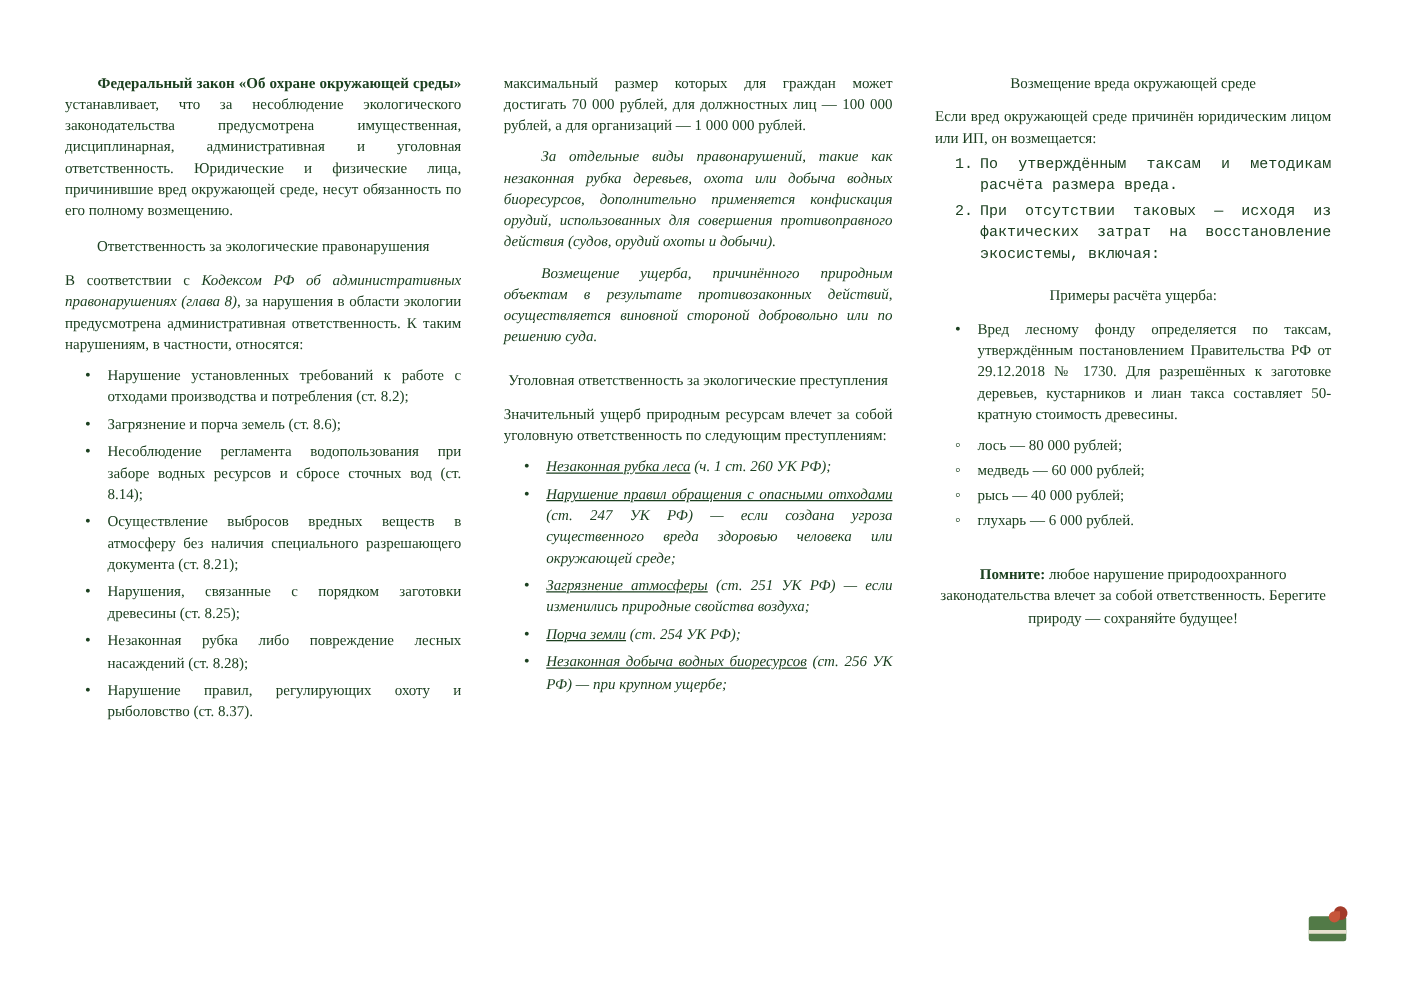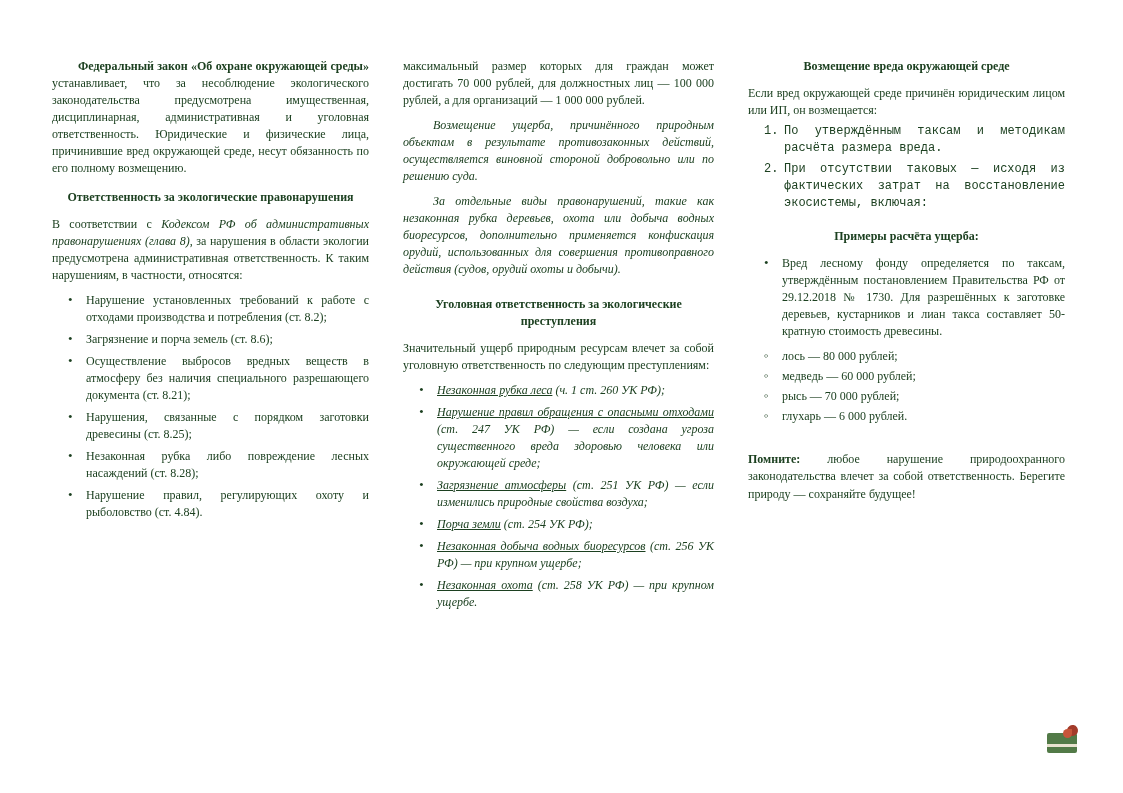--- a/index.html
+++ b/index.html
@@ -37,21 +37,21 @@
   .col.right { width: 317px; flex: 0 0 317px; }
 
   p {
     margin: 0 0 8px 0;
     text-align: justify;
     text-justify: inter-word;
   }
   .indent { text-indent: 26px; }
   .indent2 { text-indent: 30px; }
   .heading {
-    font-weight: bold;
+    font-weight: normal;
     text-align: center;
     margin: 12px 0 10px 0;
     line-height: 1.4;
     color: #1c4020;
   }
   .heading.first { margin-top: 0; }
   .it { font-style: italic; }
   .bold { font-weight: bold; }
   .u { text-decoration: underline; }
 
@@ -110,20 +110,21 @@
     left: 16px;
     top: -1px;
     font-size: 13px;
   }
   .sub-circles { margin-left: 22px; }
 
   .crimes li { font-style: italic; }
   .crimes li .u { text-decoration: underline; }
 
   .note {
+    text-align: center;
     margin-top: 26px;
     line-height: 1.45;
   }
   .logo {
     position: absolute;
     right: 44px;
     bottom: 34px;
     width: 34px;
     height: 34px;
   }
@@ -175,46 +176,46 @@
     <div class="col left">
       <p class="indent"><span class="bold">Федеральный закон «Об охране окружающей среды»</span><span> устанавливает, что за несоблюдение экологического законодательства предусмотрена имущественная, дисциплинарная, административная и уголовная ответственность. Юридические и физические лица, причинившие вред окружающей среде, несут обязанность по его полному возмещению.</span></p>
 
       <p class="heading">Ответственность за экологические правонарушения</p>
 
       <p><span>В соответствии с </span><span class="it">Кодексом РФ об административных правонарушениях (глава 8)</span><span>, за нарушения в области экологии предусмотрена административная ответственность. К таким нарушениям, в частности, относятся:</span></p>
 
       <ul class="bullets">
         <li>Нарушение установленных требований к работе с отходами производства и потребления (ст. 8.2);</li>
         <li>Загрязнение и порча земель (ст. 8.6);</li>
+        <li>Несоблюдение регламента водопользования при заборе водных ресурсов и сбросе сточных вод (ст. 8.14);</li>
         <li>Осуществление выбросов вредных веществ в атмосферу без наличия специального разрешающего документа (ст. 8.21);</li>
         <li>Нарушения, связанные с порядком заготовки древесины (ст. 8.25);</li>
         <li>Незаконная рубка либо повреждение лесных насаждений (ст. 8.28);</li>
-        <li>Нарушение правил, регулирующих охоту и рыболовство (ст. 4.84).</li>
+        <li>Нарушение правил, регулирующих охоту и рыболовство (ст. 8.37).</li>
       </ul>
 
     </div>
 
     <div class="col mid">
       <p>максимальный размер которых для граждан может достигать 70 000 рублей, для должностных лиц — 100 000 рублей, а для организаций — 1 000 000 рублей.</p>
 
+      <p class="it indent2">За отдельные виды правонарушений, такие как незаконная рубка деревьев, охота или добыча водных биоресурсов, дополнительно применяется конфискация орудий, использованных для совершения противоправного действия (судов, орудий охоты и добычи).</p>
+
       <p class="it indent2">Возмещение ущерба, причинённого природным объектам в результате противозаконных действий, осуществляется виновной стороной добровольно или по решению суда.</p>
-
-      <p class="it indent2">За отдельные виды правонарушений, такие как незаконная рубка деревьев, охота или добыча водных биоресурсов, дополнительно применяется конфискация орудий, использованных для совершения противоправного действия (судов, орудий охоты и добычи).</p>
 
       <p class="heading" style="margin-top:18px;">Уголовная ответственность за экологические преступления</p>
 
       <p>Значительный ущерб природным ресурсам влечет за собой уголовную ответственность по следующим преступлениям:</p>
 
       <ul class="bullets crimes">
         <li><span class="u">Незаконная рубка леса</span><span> (ч. 1 ст. 260 УК РФ);</span><span></span></li>
         <li><span class="u">Нарушение правил обращения с опасными отходами</span><span> (ст. 247 УК РФ)</span><span> — если создана угроза существенного вреда здоровью человека или окружающей среде;</span></li>
         <li><span class="u">Загрязнение атмосферы</span><span> (ст. 251 УК РФ)</span><span> — если изменились природные свойства воздуха;</span></li>
         <li><span class="u">Порча земли</span><span> (ст. 254 УК РФ);</span><span></span></li>
         <li><span class="u">Незаконная добыча водных биоресурсов</span><span> (ст. 256 УК РФ)</span><span> — при крупном ущербе;</span></li>
-        <li><span class="u">Незаконная охота</span><span> (ст. 258 УК РФ)</span><span> — при крупном ущербе.</span></li>
       </ul>
     </div>
 
     <div class="col right">
       <p class="heading first">Возмещение вреда окружающей среде</p>
 
       <p class="tight">Если вред окружающей среде причинён юридическим лицом или ИП, он возмещается:</p>
 
       <ol class="numbers">
         <li>По утверждённым таксам и методикам расчёта размера вреда.</li>
@@ -224,21 +225,21 @@
 
       <p class="heading" style="margin-top:16px;">Примеры расчёта ущерба:</p>
 
       <ul class="bullets">
         <li>Вред лесному фонду определяется по таксам, утверждённым постановлением Правительства РФ от 29.12.2018 № 1730. Для разрешённых к заготовке деревьев, кустарников и лиан такса составляет 50-кратную стоимость древесины.</li>
       </ul>
 
       <ul class="circles sub-circles">
         <li>лось — 80 000 рублей;</li>
         <li>медведь — 60 000 рублей;</li>
-        <li>рысь — 70 000 рублей;</li>
+        <li>рысь — 40 000 рублей;</li>
         <li>глухарь — 6 000 рублей.</li>
       </ul>
 
       <p class="note"><span class="bold">Помните:</span><span> любое нарушение природоохранного законодательства влечет за собой ответственность. Берегите природу — сохраняйте будущее!</span></p>
     </div>
 
   </div>
 
   <div class="logo">
     <div class="leafbox"></div>

